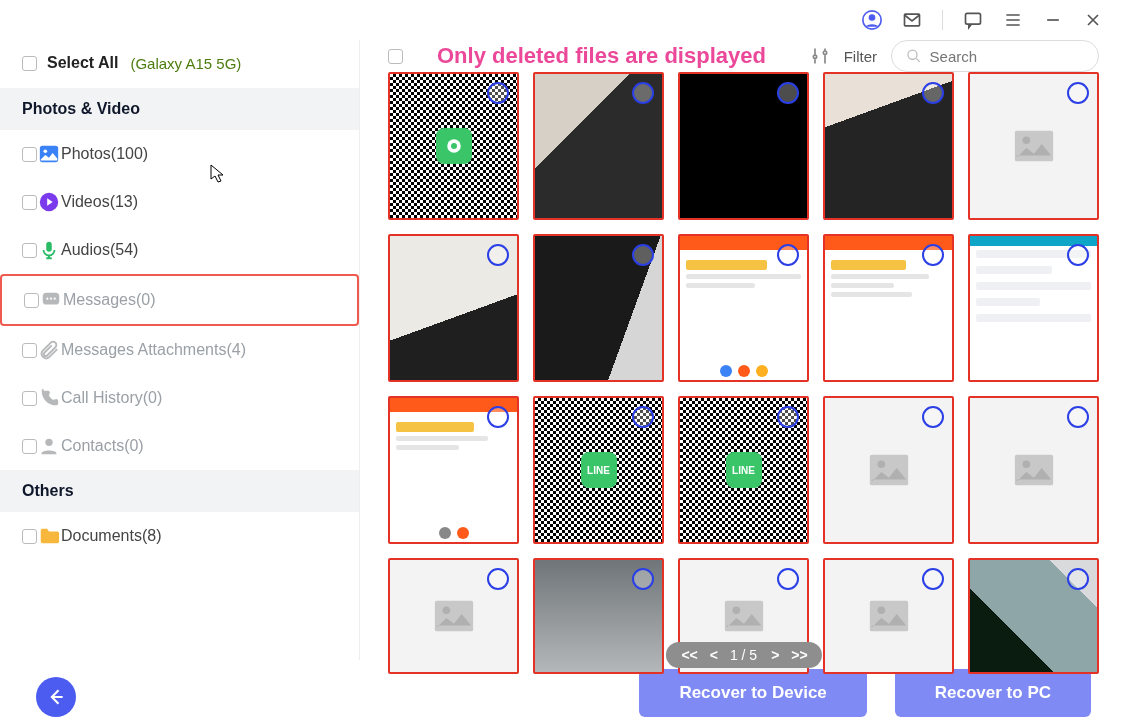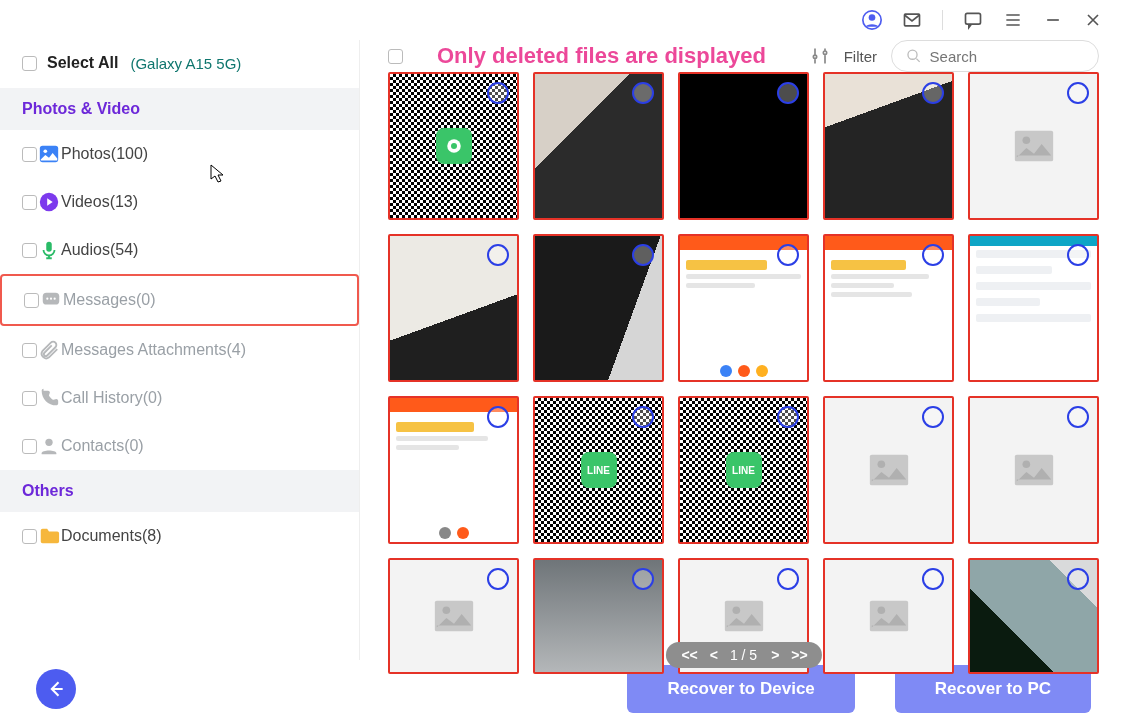--- a/index.html
+++ b/index.html
@@ -4,22 +4,22 @@
 <style>
   * { box-sizing: border-box; margin: 0; padding: 0; }
   html, body { width: 1127px; height: 717px; font-family: "Segoe UI", Arial, sans-serif; background: #fff; overflow: hidden; }
   .titlebar { height: 40px; display: flex; justify-content: flex-end; align-items: center; padding: 0 24px; gap: 20px; }
   .titlebar .sep { width: 1px; height: 20px; background: #ddd; }
   .titlebar svg, .titlebar .gly { width: 20px; height: 20px; display: block; }
   .layout { display: flex; height: 620px; }
   .sidebar { width: 360px; background: #fff; border-right: 1px solid #eee; display: flex; flex-direction: column; }
   .sel-all-row { display: flex; align-items: center; gap: 10px; padding: 14px 22px 16px; }
   .sel-all-row .lbl { font-weight: 700; font-size: 16px; color: #222; }
-  .sel-all-row .device { color: #0f766e; font-size: 15px; margin-left: 2px; font-weight: 400; }
-  .group-hdr { background: #f2f3f5; padding: 12px 22px; font-weight: 700; color: #6d28d9; font-size: 16px; }
+  .sel-all-row .device { color: #4d7c0f; font-size: 15px; margin-left: 2px; font-weight: 400; }
+  .group-hdr { background: #f2f3f5; padding: 12px 22px; font-weight: 700; color: #0f172a; font-size: 16px; }
   .item { display: flex; align-items: center; padding: 12px 22px; font-size: 16px; color: #444; cursor: pointer; position: relative; }
   .item.dim { color: #9aa0a6; }
   .item .ck { width: 15px; height: 15px; border: 1.5px solid #bbb; border-radius: 3px; flex-shrink: 0; }
   .item .icn { width: 24px; height: 24px; display: flex; align-items: center; justify-content: center; flex-shrink: 0; }
   .item .icn svg { width: 22px; height: 22px; }
   .item.highlight { border: 2px solid #f0594e; border-radius: 4px; }
   .cursor { position: absolute; left: 210px; top: 34px; pointer-events: none; }
   .content { flex: 1; display: flex; flex-direction: column; padding: 0 28px; }
   .toolbar { display: flex; align-items: center; height: 62px; gap: 14px; }
   .toolbar .ck { width: 15px; height: 15px; border: 1.5px solid #bbb; border-radius: 3px; }
@@ -51,21 +51,21 @@
   .app-sc .btm { height:18px; display:flex; justify-content:center; gap:6px; padding:3px 0; }
   .app-sc .dot { width:12px; height:12px; border-radius:50%; background:#ff5a1a; }
   .app-sc .line { height:5px; background:#e5e5e5; border-radius:2px; margin:4px 0; }
   .app-sc2 { width:100%; height:100%; background:#fff; display:flex; flex-direction:column; }
   .app-sc2 .bar { height:10px; background:#0ea5c6; }
   .app-sc2 .r { height:8px; margin:4px 6px; background:#eef0f3; border-radius:2px; }
   .grey-photo { width:100%; height:100%; background:linear-gradient(180deg,#6f7579 0,#b4b7b9 100%); }
   .desk-bg { width:100%; height:100%; background: linear-gradient(45deg,#0a1b0f 0 35%, #8fa6a8 35% 80%, #d9dadb 80% 100%); }
   .pager { position: absolute; bottom: 6px; left: 50%; transform: translateX(-50%); background: #8e8e8e; color: #fff; border-radius: 18px; padding: 5px 16px; display: flex; align-items: center; gap: 14px; font-size: 14px; }
   .pager .btn { cursor: pointer; font-weight: 700; letter-spacing: -2px; }
-  .footer { height: 57px; display: flex; align-items: center; padding: 0 36px; gap: 40px; }
+  .footer { height: 57px; display: flex; align-items: flex-end; padding: 0 36px; gap: 28px; }
   .back { width: 40px; height: 40px; border-radius: 50%; background: #4d5cf0; display:flex; align-items:center; justify-content:center; }
   .footer .spacer { flex:1; }
   .btn-primary { background:#7f8af5; color:#fff; font-weight:700; font-size:17px; padding: 14px 40px; border-radius: 6px; border:none; cursor:pointer; }
 </style>
 </head>
 <body>
 
 <div class="titlebar">
   <span>
     <svg viewBox="0 0 24 24">

